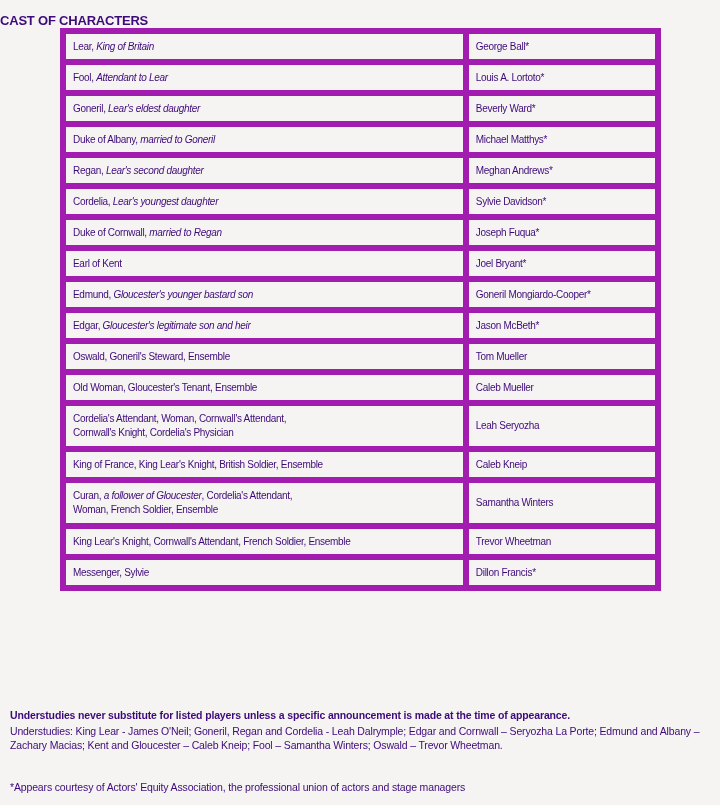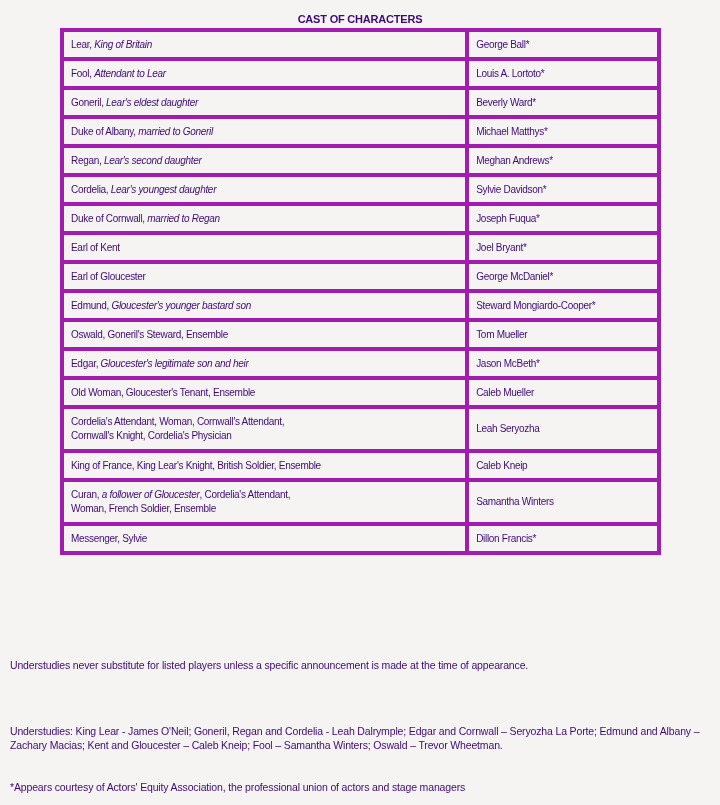--- a/index.html
+++ b/index.html
@@ -2,41 +2,41 @@
 <html><head>
 <meta charset="utf-8">
 <style>
   html, body { margin: 0; padding: 0; }
   body {
     width: 720px; height: 805px; background: #f5f4f2;
     font-family: "Liberation Sans", "DejaVu Sans", sans-serif;
     color: #3d0a7a; overflow: hidden; position: relative;
   }
   .title {
-    position: absolute; top: 13px; left: 0; width: 720px; text-align: center;
-    font-size: 11px; font-weight: bold; color: #3d0a7a; letter-spacing: -0.2px;
+    position: absolute; top: 13px; left: 0; width: 720px; 
+    font-size: 13px; font-weight: bold; color: #3d0a7a; letter-spacing: -0.2px;
   }
   table.cast {
     position: absolute; top: 28px; left: 60px; width: 601px;
     border-collapse: collapse; font-size: 10px; letter-spacing: -0.3px;
   }
   table.cast td {
-    border: 4px solid #a21caf; padding: 0 7px; vertical-align: middle;
+    border: 6px solid #a21caf; padding: 0 7px; vertical-align: middle;
     line-height: 14px; color: #3d0a7a;
   }
   table.cast td.role { width: 393px; }
   table.cast td.actor { width: 176px; border-radius: 9px; }
   tr.single td { height: 25px; }
   tr.double td { height: 40px; }
   .desc { font-style: italic; }
   .notes {
     position: absolute; left: 10px; width: 700px; font-size: 10.5px;
     line-height: 14px; color: #3d0a7a; letter-spacing: -0.15px;
   }
-  .n1 { top: 658px; }
+  .n1 { top: 708px; font-weight: bold; }
   .n2 { top: 724px; }
   .n3 { top: 780px; }
 </style>
 </head>
 <body>
 
 <div class="title">CAST OF CHARACTERS</div>
 
 <table class="cast">
   <tbody>
@@ -66,52 +66,52 @@
     </tr>
     <tr class="single">
       <td class="role"><span>Duke of Cornwall, </span><span class="desc">married to Regan</span></td>
       <td class="actor">Joseph Fuqua*</td>
     </tr>
     <tr class="single">
       <td class="role">Earl of Kent</td>
       <td class="actor">Joel Bryant*</td>
     </tr>
     <tr class="single">
-      <td class="role">Earl of Gloucester</td>
-      <td class="actor">George McDaniel*</td>
+      <td class="role"><span>Edmund, </span><span class="desc">Gloucester's younger bastard son</span></td>
+      <td class="actor">Goneril Mongiardo-Cooper*</td>
     </tr>
     <tr class="single">
-      <td class="role"><span>Edmund, </span><span class="desc">Gloucester's younger bastard son</span></td>
-      <td class="actor">Steward Mongiardo-Cooper*</td>
+      <td class="role"><span>Edgar, </span><span class="desc">Gloucester's legitimate son and heir</span></td>
+      <td class="actor">Jason McBeth*</td>
     </tr>
     <tr class="single">
       <td class="role">Oswald, Goneril's Steward, Ensemble</td>
       <td class="actor">Tom Mueller</td>
-    </tr>
-    <tr class="single">
-      <td class="role"><span>Edgar, </span><span class="desc">Gloucester's legitimate son and heir</span></td>
-      <td class="actor">Jason McBeth*</td>
     </tr>
     <tr class="single">
       <td class="role">Old Woman, Gloucester's Tenant, Ensemble</td>
       <td class="actor">Caleb Mueller</td>
     </tr>
     <tr class="double">
       <td class="role"><span>Cordelia's Attendant, Woman, Cornwall's Attendant,</span><br><span>Cornwall's Knight, Cordelia's Physician</span></td>
       <td class="actor">Leah Seryozha</td>
     </tr>
     <tr class="single">
       <td class="role">King of France, King Lear's Knight, British Soldier, Ensemble</td>
       <td class="actor">Caleb Kneip</td>
     </tr>
     <tr class="double">
       <td class="role"><span>Curan, </span><span class="desc">a follower of Gloucester</span><span>, Cordelia's Attendant,</span><br><span>Woman,  French Soldier, Ensemble</span></td>
       <td class="actor">Samantha Winters</td>
     </tr>
     <tr class="single">
+      <td class="role">King Lear's Knight, Cornwall's Attendant, French Soldier, Ensemble</td>
+      <td class="actor">Trevor Wheetman</td>
+    </tr>
+    <tr class="single">
       <td class="role">Messenger, Sylvie</td>
       <td class="actor">Dillon Francis*</td>
     </tr>
   </tbody>
 </table>
 
 <div class="notes n1">Understudies never substitute for listed players unless a specific announcement is made at the time of appearance.</div>
 <div class="notes n2">Understudies: King Lear - James O'Neil; Goneril, Regan and Cordelia - Leah Dalrymple; Edgar and Cornwall – Seryozha La Porte; Edmund and Albany – Zachary Macias; Kent and Gloucester – Caleb Kneip; Fool – Samantha Winters; Oswald – Trevor Wheetman.</div>
 <div class="notes n3">*Appears courtesy of Actors' Equity Association, the professional union of actors and stage managers</div>
 

